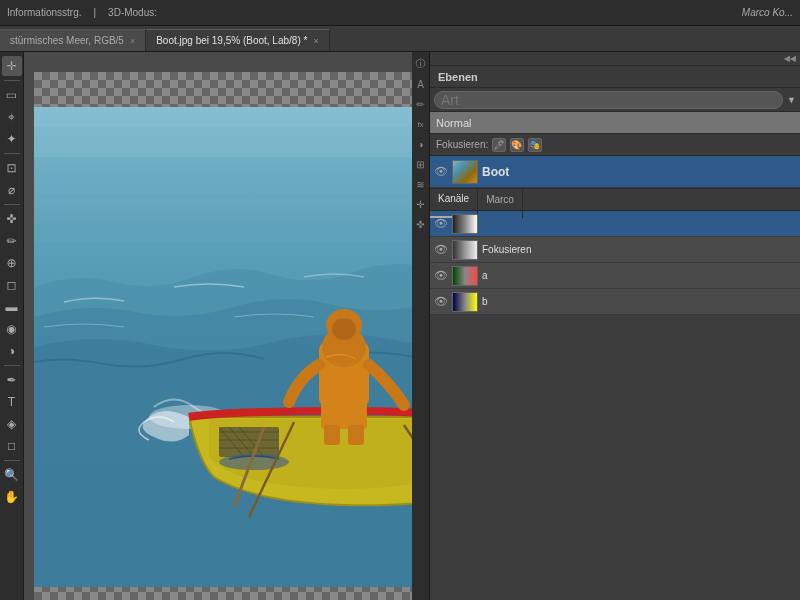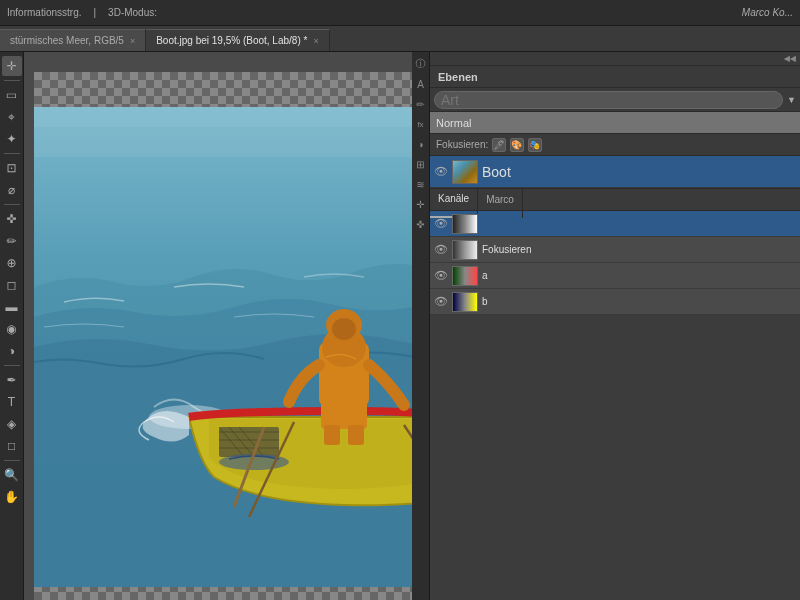--- a/index.html
+++ b/index.html
@@ -274,25 +274,26 @@
       border: 1px solid #666;
       overflow: hidden;
       flex-shrink: 0;
     }
     .layer-thumb-img {
       width: 100%;
       height: 100%;
       background: linear-gradient(135deg, #7ab5c8, #4a8fa8, #8b6914, #c8891a);
     }
     .layer-name {
-      font-size: 14px;
+      font-size: 12px;
       color: #ddd;
       flex: 1;
       white-space: nowrap;
       overflow: hidden;
+      font-weight: bold;
     }
 
     
     .kanal-panel {
       flex: 1;
       overflow: hidden;
     }
     .kanal-tabs {
       height: 22px;
       background: #3a3a3a;

